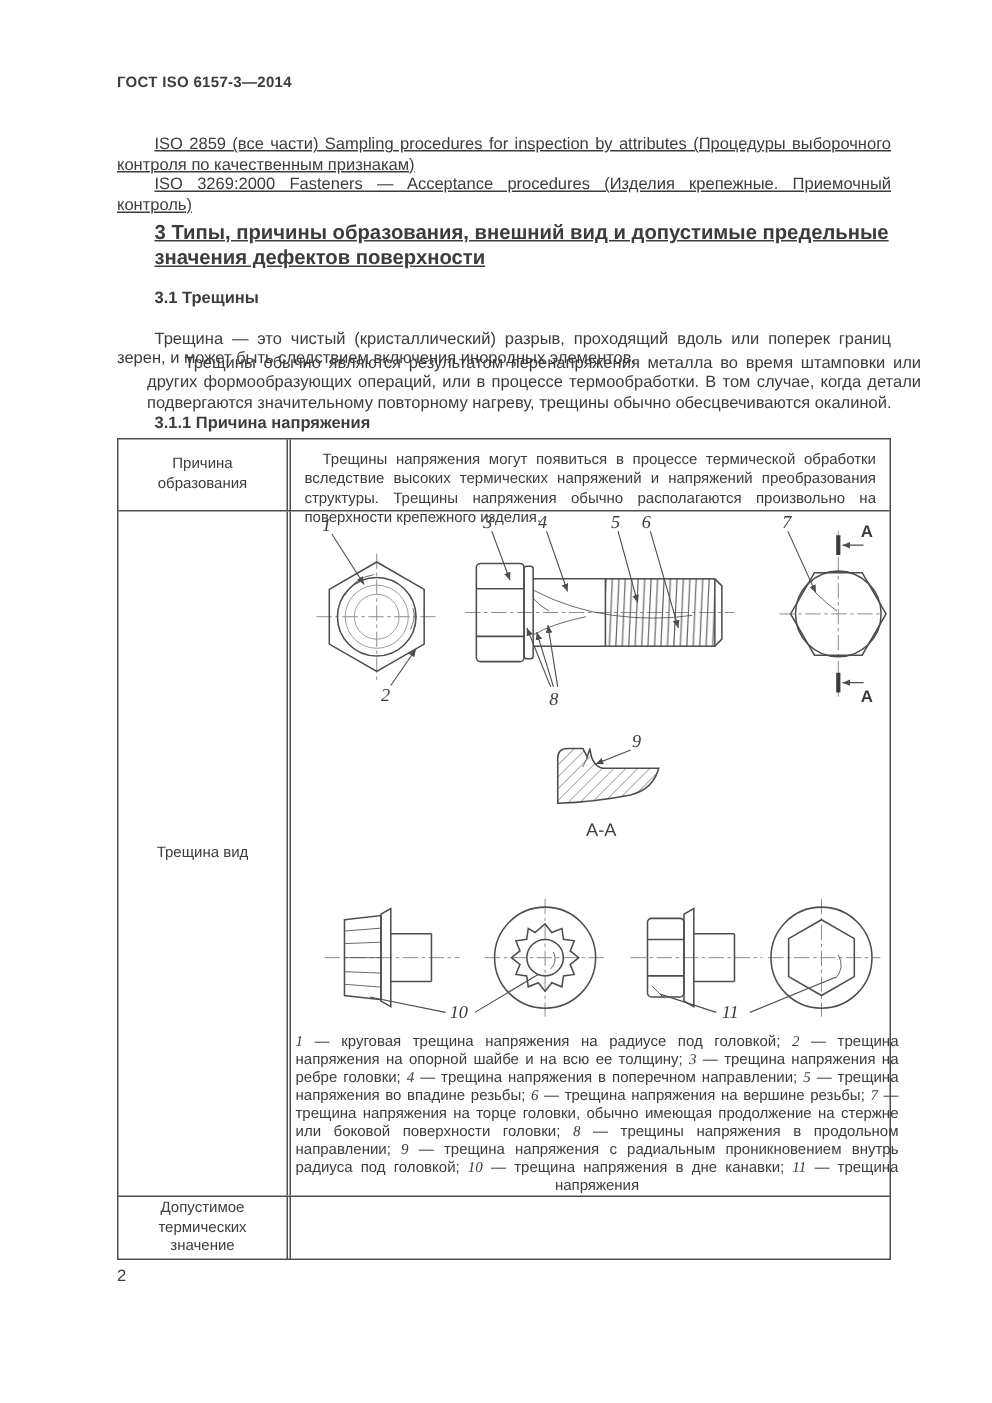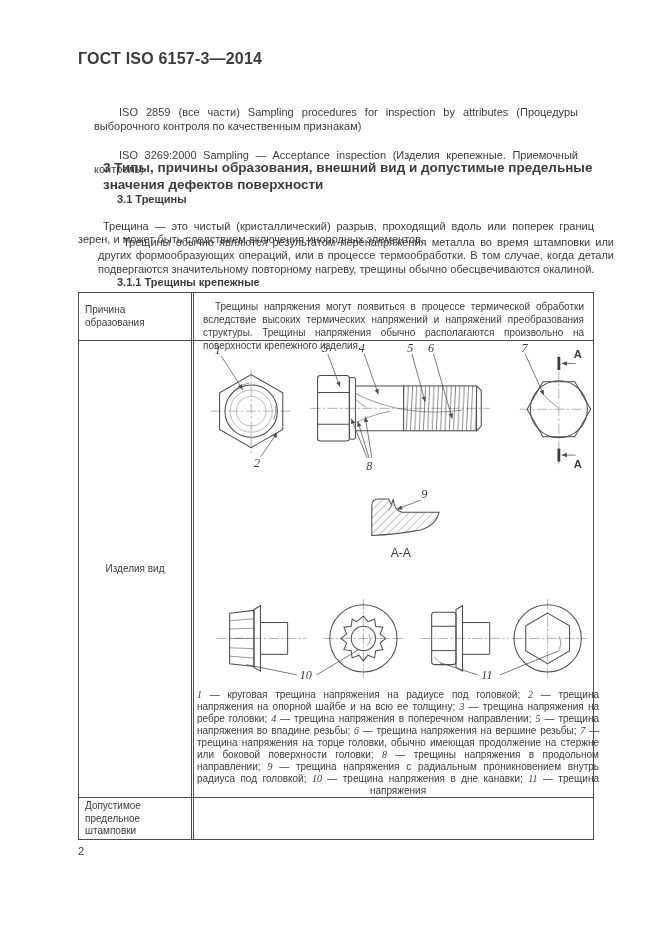--- a/index.html
+++ b/index.html
@@ -5,43 +5,43 @@
   html,body { margin:0; padding:0; }
   body {
     width:661px; height:935px;
     background:#ffffff;
     font-family:"Liberation Sans", sans-serif;
     color:#3c3c3c;
     position:relative;
     overflow:hidden;
   }
   .abs { position:absolute; }
-  .page-header { left:78px; top:50px; width:516px; font-size:16px; font-weight:bold; letter-spacing:.2px; }
+  .page-header { left:78px; top:50px; width:516px; font-size:10px; font-weight:bold; letter-spacing:.2px; }
   .refs { left:78px; top:90px; width:516px; font-size:11px; line-height:13.5px; text-align:justify; }
-  .refs p { margin:16px; text-indent:25px; }
-  .h3 { left:103px; top:159px; width:492px; font-size:13.5px; font-weight:bold; line-height:17px; }
-  .sub { left:117px; width:480px; font-size:11px; font-weight:bold; }
+  .refs p { margin:0; text-indent:25px;text-decoration:underline; }
+  .h3 { left:103px; top:146px; width:492px; font-size:13.5px; font-weight:bold; line-height:17px;text-decoration:underline; }
+  .sub { left:103px; width:480px; font-size:11px; font-weight:bold; }
   .sub1 { top:193px; }
   .sub2 { top:276px; }
   .para { left:78px; width:516px; font-size:11px; line-height:13.4px; text-align:justify; text-indent:25px; }
   .para1 { top:220px; }
   .para2 { top:236px;margin-left:20px; }
   .defect-table {
     left:78px; top:292px; width:514px; height:546px;
     border:1px solid #4d4d4d;
     display:flex; flex-direction:column;
     box-sizing:content-box;
   }
   .t-row { display:flex; flex-direction:row; }
   .t-row + .t-row { border-top:1px solid #4d4d4d; }
   .t-label {
     width:100px; flex:0 0 100px;
     border-right:3px double #4d4d4d;
     display:flex; align-items:center; justify-content:center;
-    text-align:left; font-size:10px; line-height:12.5px;
+    text-align:center; font-size:10px; line-height:12.5px;
     padding:2px 6px; box-sizing:content-box;
   }
   .t-cell { flex:1 1 auto; font-size:10px; line-height:13px; padding:4px 6px 2px 6px; text-align:justify; }
   .t-cell .ind { text-indent:12px; margin:3px; }
   .row-cause { height:47px; }
   .row-appearance { height:456px; }
   .row-limit { flex:1 1 auto; }
   .fig-cell { padding:0; display:flex; flex-direction:column; }
   .fig-svg { display:block; width:408px; height:371px; }
   .fig-caption {
@@ -65,40 +65,40 @@
   text.sec { font-family:"Liberation Sans", sans-serif; font-size:12px; font-weight:bold; fill:#3c3c3c; }
   text.seclbl { font-family:"Liberation Sans", sans-serif; font-size:13px; fill:#3c3c3c; }
 </style>
 </head>
 <body>
 
 <div class="abs page-header">ГОСТ ISO 6157-3—2014</div>
 
 <div class="abs refs">
   <p>ISO 2859 (все части)  Sampling procedures for inspection by attributes (Процедуры выборочного контроля по качественным признакам)</p>
-  <p>ISO 3269:2000  Sampling — Acceptance inspection (Изделия крепежные. Приемочный контроль)</p>
+  <p>ISO 3269:2000  Fasteners — Acceptance procedures (Изделия крепежные. Приемочный контроль)</p>
 </div>
 
 <div class="abs h3">3  Типы, причины образования, внешний вид и допустимые предельные значения дефектов поверхности</div>
 <div class="abs sub sub1">3.1  Трещины</div>
 <div class="abs para para1">Трещина — это чистый (кристаллический) разрыв, проходящий вдоль или поперек границ зерен, и может быть следствием включения инородных элементов.</div>
 <div class="abs para para2">Трещины обычно являются результатом перенапряжения металла во время штамповки или других формообразующих операций, или в процессе термообработки. В том случае, когда детали подвергаются значительному повторному нагреву, трещины обычно обесцвечиваются окалиной.</div>
-<div class="abs sub sub2">3.1.1  Трещины крепежные</div>
+<div class="abs sub sub2">3.1.1  Причина напряжения</div>
 
 <div class="abs defect-table">
 
   <div class="t-row row-cause">
     <div class="t-label">Причина образования</div>
     <div class="t-cell">
         <p class="ind">Трещины напряжения могут появиться в процессе термической обработки вследствие высоких термических напряжений и напряжений преобразования структуры. Трещины напряжения обычно располагаются произвольно на поверхности крепежного изделия.</p>
       </div>
   </div>
 
   <div class="t-row row-appearance">
-    <div class="t-label">Изделия вид</div>
+    <div class="t-label">Трещина вид</div>
     <div class="t-cell fig-cell">
 
       <svg class="fig-svg" viewBox="0 0 408 371">
         <defs>
           <marker id="ah" markerWidth="8" markerHeight="6" refX="7" refY="3" orient="auto">
             <path d="M0,0 L7,3 L0,6 Z" fill="#4d4d4d"></path>
           </marker>
           <pattern id="hatch" width="6" height="6" patternUnits="userSpaceOnUse" patternTransform="rotate(45)">
             <line x1="0" y1="0" x2="0" y2="6" stroke="#6a6a6a" stroke-width="0.8"></line>
           </pattern>
@@ -215,18 +215,18 @@
           <line class="ldr" x1="249" y1="344" x2="289" y2="357"></line>
           <line class="ldr" x1="374" y1="332" x2="313" y2="357"></line>
         </g>
       </svg>
 
       <div class="fig-caption"><i>1</i> — круговая трещина напряжения на радиусе под головкой; <i>2</i> — трещина напряжения на опорной шайбе и на всю ее толщину; <i>3</i> — трещина напряжения на ребре головки; <i>4</i> — трещина напряжения в поперечном направлении; <i>5</i> — трещина напряжения во впадине резьбы; <i>6</i> — трещина напряжения на вершине резьбы; <i>7</i> — трещина напряжения на торце головки, обычно имеющая продолжение на стержне или боковой поверхности головки; <i>8</i> — трещины напряжения в продольном направлении; <i>9</i> — трещина напряжения с радиальным проникновением внутрь радиуса под головкой; <i>10</i> — трещина напряжения в дне канавки; <i>11</i> — трещина напряжения</div>
     </div>
   </div>
 
   <div class="t-row row-limit">
-    <div class="t-label">Допустимое предельное штамповки</div>
+    <div class="t-label">Допустимое термических значение</div>
   </div>
 
 </div>
 
 <div class="abs page-number">2</div>
 
 </body></html>

